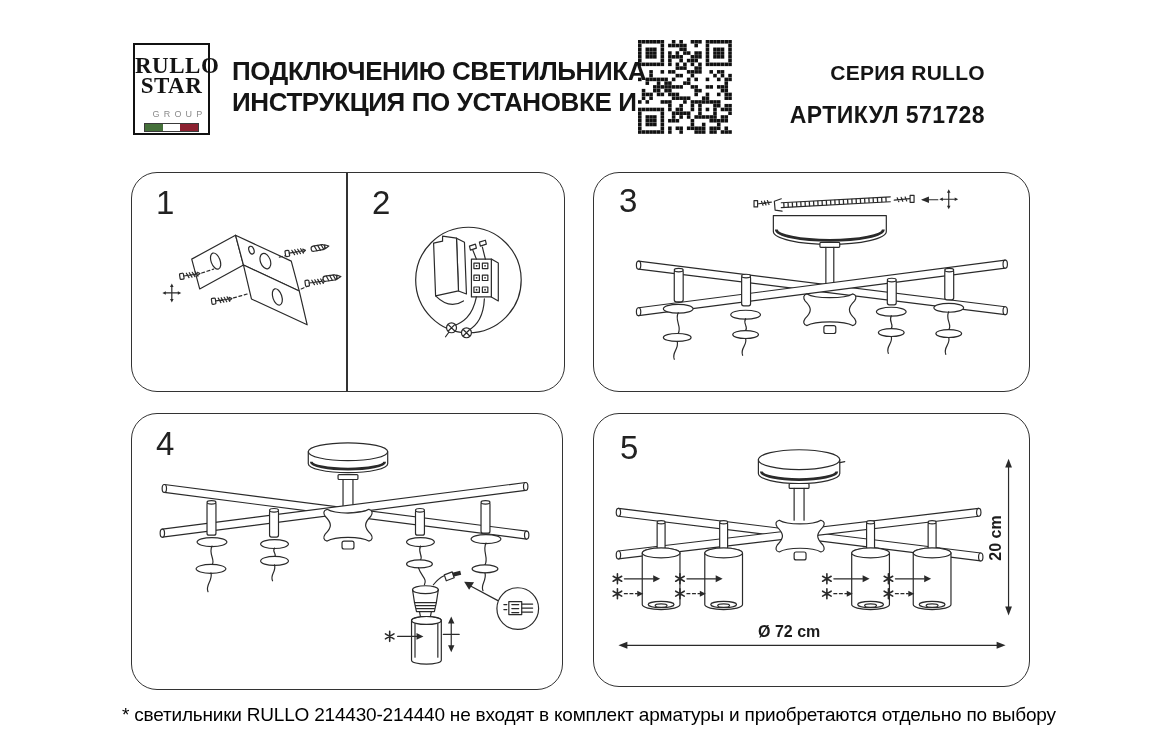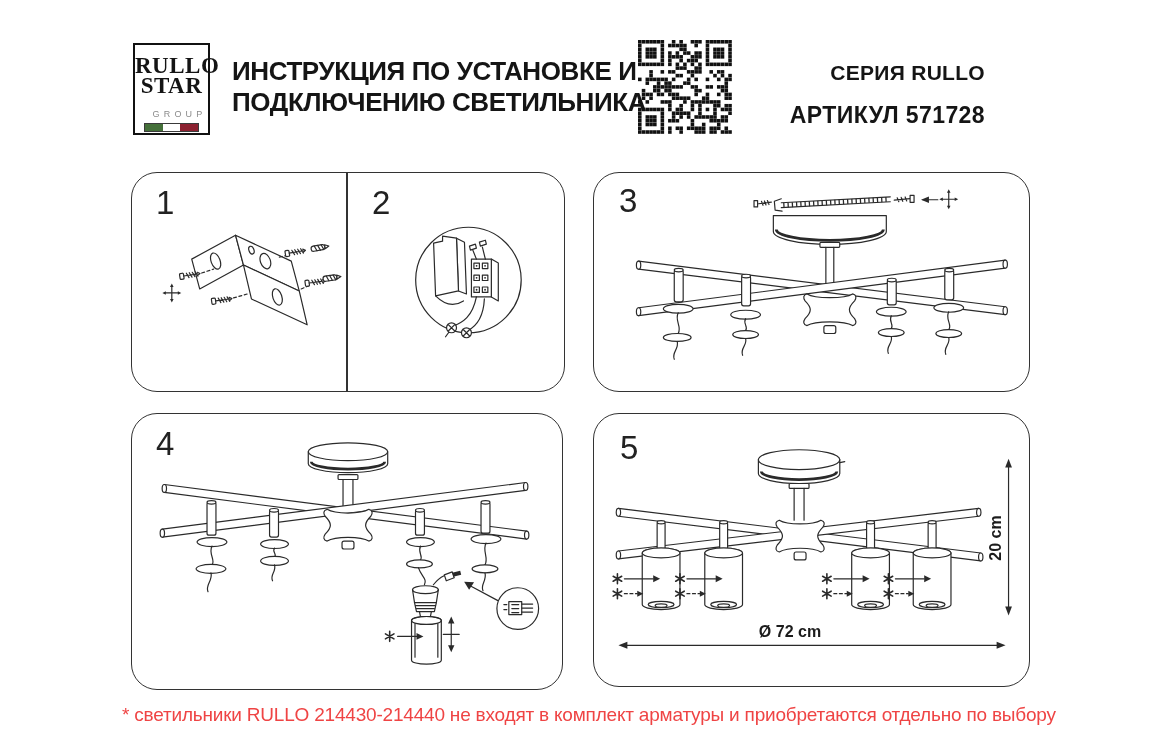--- a/index.html
+++ b/index.html
@@ -31,43 +31,43 @@
   .num{position:absolute;font-size:33px;line-height:36px;color:#222;}
   .draw{position:absolute;left:0;top:0;width:100%;height:100%;}
   
   .ln{fill:none;stroke:#2a2a2a;stroke-width:1.2;stroke-linecap:round;stroke-linejoin:round;}
   .wh{fill:#fff;stroke:#2a2a2a;stroke-width:1.2;stroke-linejoin:round;}
   .blk{fill:#2a2a2a;stroke:none;}
   .thk{fill:none;stroke:#2a2a2a;stroke-width:2.8;}
   .dsh{stroke-dasharray:3 2.6;}
   .htch{fill:none;stroke:#2a2a2a;stroke-width:5;stroke-dasharray:1.3 3;}
   .dim{position:absolute;font-size:16px;font-weight:600;color:#1c1c1c;white-space:nowrap;}
-  #dimW{left:136px;top:209px;width:120px;text-align:center;}
+  #dimW{left:164px;top:209px;width:120px;text-align:left;}
   #dimH{left:372px;top:115px;width:60px;text-align:center;transform:rotate(-90deg);}
-  .footnote{position:absolute;left:122px;top:704px;font-size:19px;letter-spacing:-.2px;color:#ef4444;}
+  .footnote{position:absolute;left:122px;top:704px;font-size:19px;letter-spacing:-.2px;color:#000000;}
 </style>
 </head>
 <body>
 
 <div class="page">
 
   <div class="logo">
     <div class="l1">RULLO</div>
     <div class="l2">STAR</div>
     <div class="grp">GROUP</div>
     <div class="flag">
       <span style="background: rgb(69, 112, 58);"></span>
       <span style="background: rgb(255, 255, 255);"></span>
       <span style="background: rgb(140, 33, 48);"></span>
     </div>
   </div>
 
   <div class="title">
+    <div>ПОДКЛЮЧЕНИЮ СВЕТИЛЬНИКА</div>
     <div>ИНСТРУКЦИЯ ПО УСТАНОВКЕ И</div>
-    <div>ПОДКЛЮЧЕНИЮ СВЕТИЛЬНИКА</div>
   </div>
 
   <div class="qr">
     <svg viewBox="0 0 94 94">
         <g fill="#111">
           <rect x="0.00" y="0.00" width="3.57" height="3.57"></rect>
           <rect x="3.76" y="0.00" width="3.57" height="3.57"></rect>
           <rect x="7.52" y="0.00" width="3.57" height="3.57"></rect>
           <rect x="11.28" y="0.00" width="3.57" height="3.57"></rect>
           <rect x="15.04" y="0.00" width="3.57" height="3.57"></rect>

